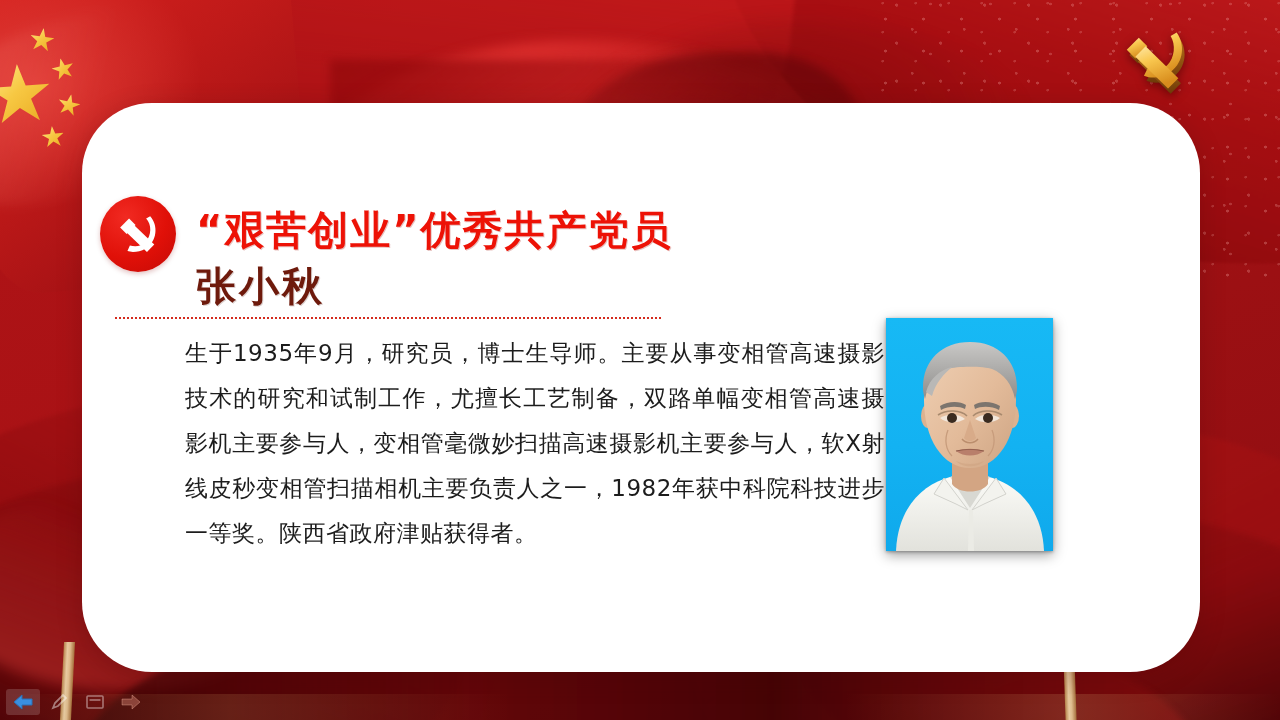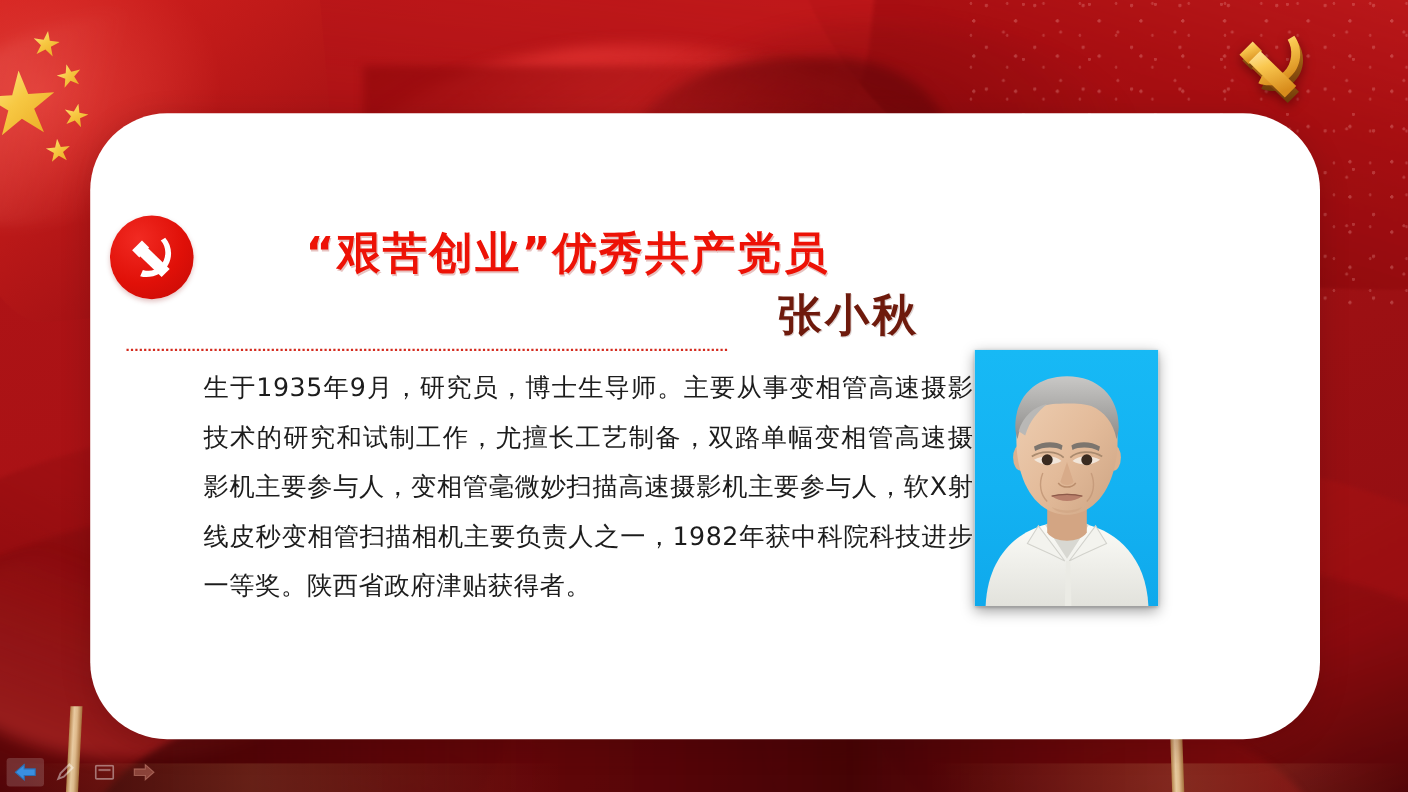--- a/index.html
+++ b/index.html
@@ -182,25 +182,24 @@
   }
   .badge svg { width:52px; height:52px; display:block; }
 
   
   .title-line1 {
     position:absolute; left:196px; top:203px; width:640px;
     font-size:40px; font-weight:bold; letter-spacing:2px;
     color:#ED1206; white-space:nowrap;
     font-family:"DejaVu Sans","Liberation Sans",sans-serif;
     text-shadow:1px 1px 0 rgba(160,10,5,.25);
-    text-align:center;
   }
   .title-line2 {
     position:absolute; left:196px; top:259px; width:640px;
-    text-align:right;
+    text-align:left;
     font-size:40px; font-weight:bold; letter-spacing:3px;
     color:#6E1A0C;
     font-family:"DejaVu Sans","Liberation Sans",sans-serif;
     text-shadow:1px 1px 0 rgba(80,18,8,.2);
   }
 
   .divider {
     position:absolute; left:115px; top:317px; width:546px; height:0;
     border-top:2px dotted #D42B1E;
   }

